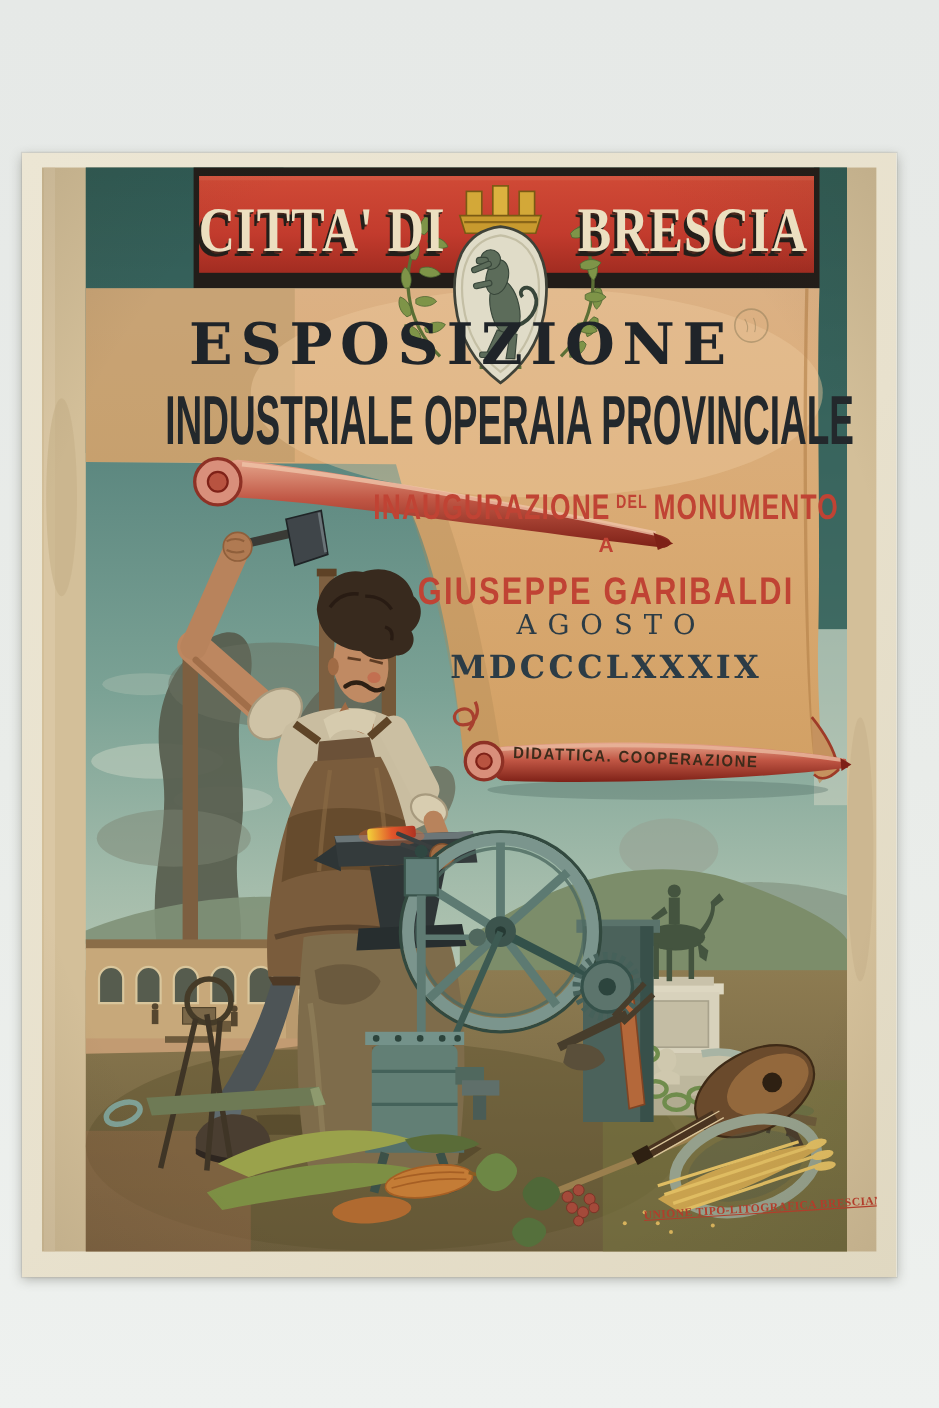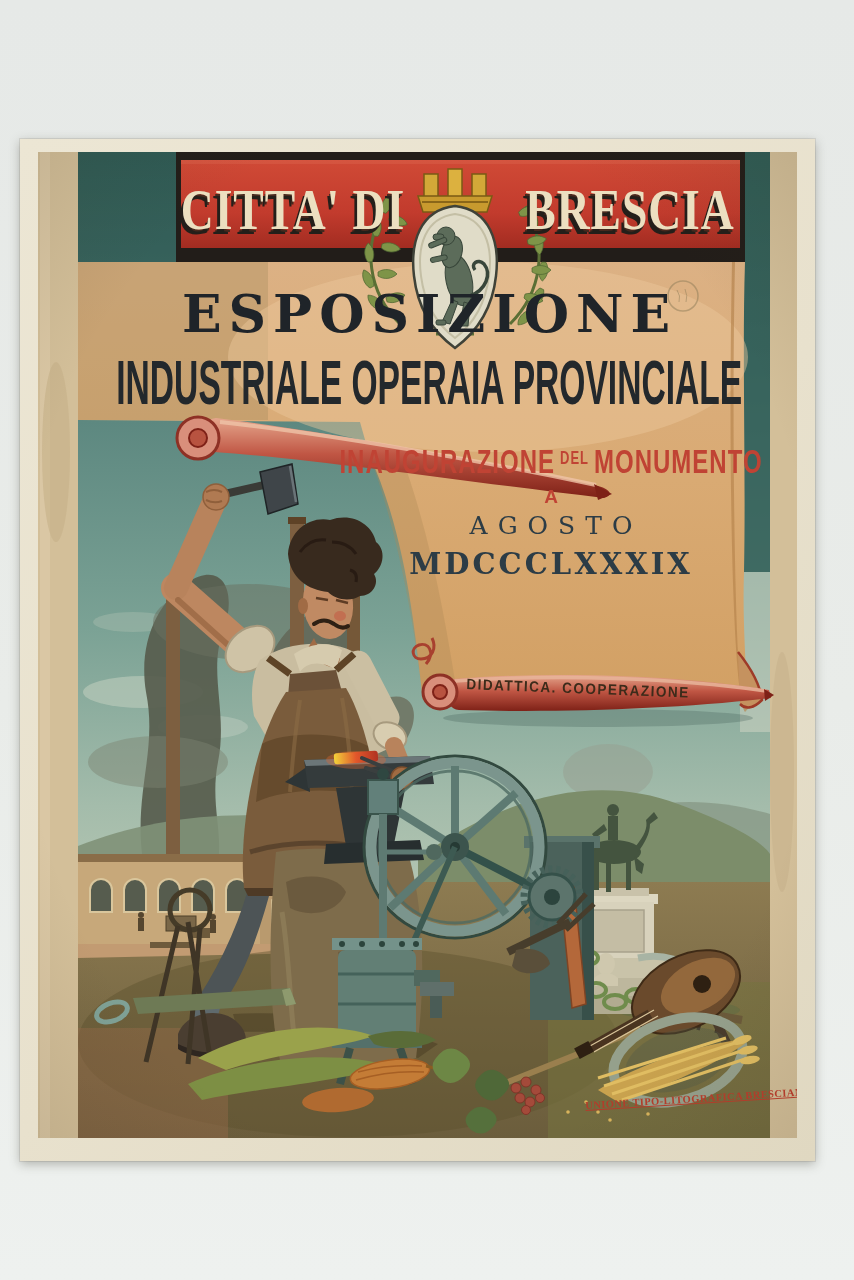--- a/index.html
+++ b/index.html
@@ -461,30 +461,33 @@
               <circle cx="530" cy="960" r="1.8"></circle>
       </g>
     </g>
 
     <rect x="0" y="0" width="759" height="986" fill="url(#vign)"></rect>
    </svg>
 
    <div class="abs t-banner" style="left:137px;top:16px;width:230px;">CITTA' DI</div>
    <div class="abs t-banner" style="left:477px;top:16px;width:230px;">BRESCIA</div>
 
-   <div class="abs t-espo" style="left:12px;top:132px;width:759px;">ESPOSIZIONE</div>
-   <div class="abs" style="left:0;top:198px;width:759px;">
+   <div class="abs t-espo" style="left:2px;top:132px;width:759px;">ESPOSIZIONE</div>
+   <div class="abs" style="left:0;top:198px;width:759px;padding-left:34px;">
      <span class="t-indu">INDUSTRIALE OPERAIA PROVINCIALE</span>
    </div>
 
    <div class="abs" style="left:293px;top:290px;width:440px;">
      <div class="redtxt">
        <span class="scaleY135 t-inaug"><span>INAUGURAZIONE</span><span class="t-del">DEL</span><span>MONUMENTO</span></span>
      </div>
      <div class="redtxt t-a" style="margin-top:14px;">A</div>
+     <div class="redtxt" style="margin-top:10px;">
+       <span class="scaleY125 t-gg">GIUSEPPE GARIBALDI</span>
+     </div>
      <div class="t-agosto" style="margin-top:4px;">AGOSTO</div>
      <div class="t-year" style="margin-top:8px;">MDCCCLXXXIX</div>
    </div>
 
    <div class="abs t-ribbon" style="left:420px;top:529px;width:240px;">DIDATTICA. COOPERAZIONE</div>
 
    <div class="abs t-credit" style="left:540px;top:940px;width:240px;">UNIONE TIPO-LITOGRAFICA BRESCIANA</div>
 
   </div>
  </div>

